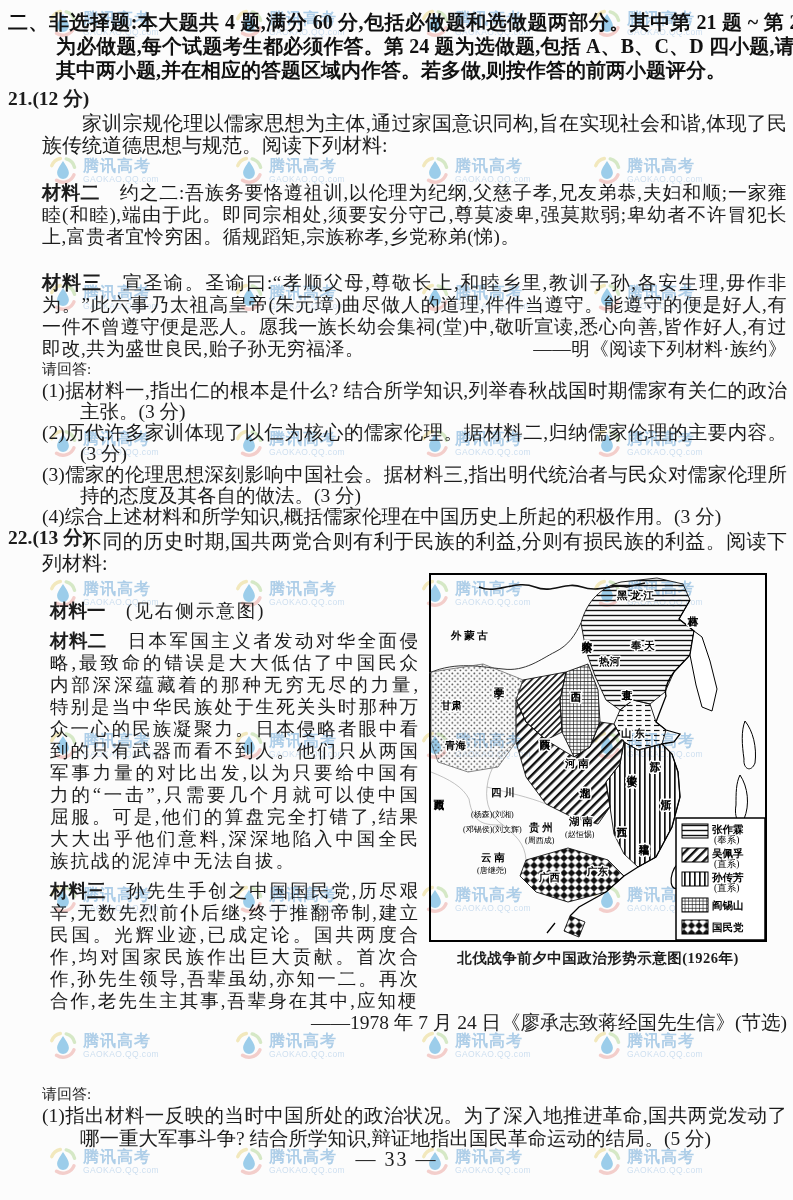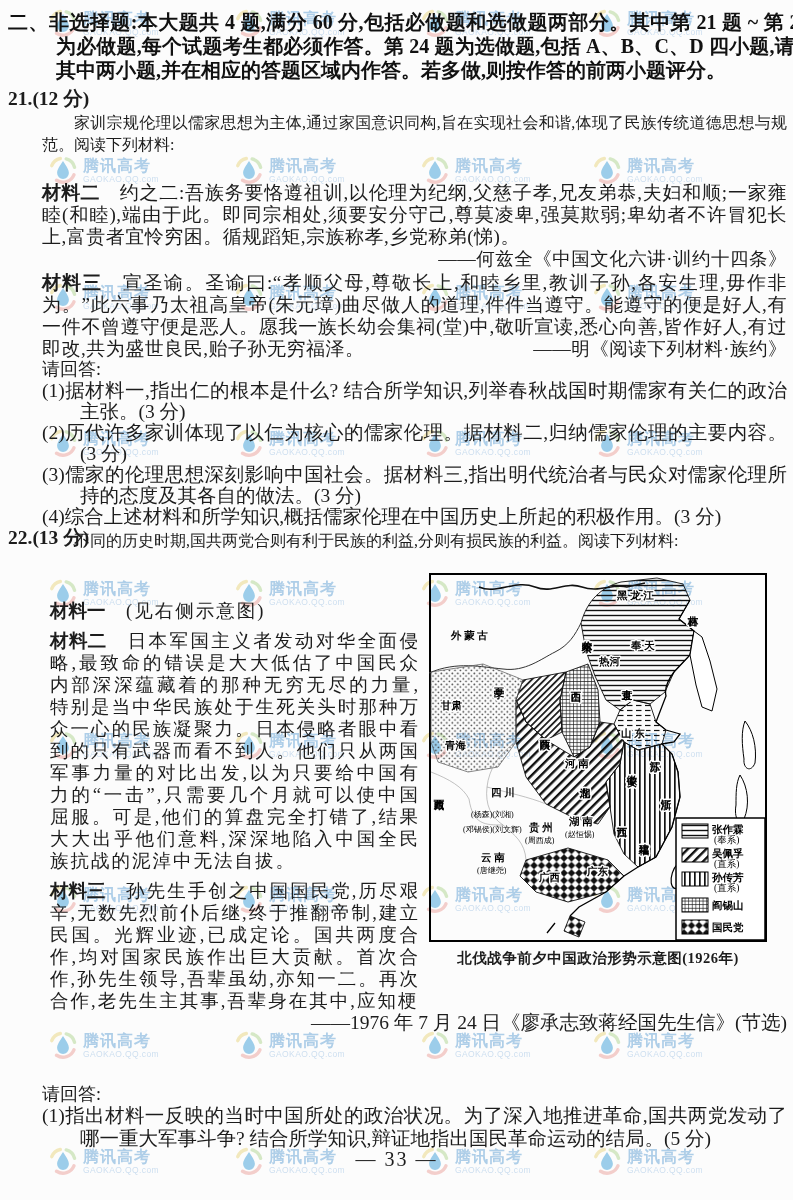--- a/index.html
+++ b/index.html
@@ -12,26 +12,26 @@
   .wm-logo{width:30px;height:30px;flex:0 0 auto;}
   .wm-brand{font-family:"Liberation Sans","DejaVu Sans",sans-serif;font-weight:bold;
             font-size:16px;line-height:17px;color:#6fa9d8;letter-spacing:1px;}
   .wm-site{font-family:"Liberation Sans","DejaVu Sans",sans-serif;font-size:8.5px;
            line-height:10px;color:#a7c7e6;letter-spacing:.4px;}
   
   .abs{position:absolute;z-index:1;}
   #hdr{left:8px;top:10px;width:779px;font-size:20px;line-height:24px;font-weight:bold;
        color:#111;padding-left:48px;text-indent:-48px;text-align:justify;}
   .qnum{left:8px;font-size:19.5px;line-height:22px;font-weight:bold;}
-  .intro{left:42px;width:745px;font-size:16px;line-height:22px;text-indent:2em;text-align:justify;font-family:Liberation Serif, serif;}
+  .intro{left:42px;width:745px;font-size:20px;line-height:22px;text-indent:2em;text-align:justify;font-family:Liberation Serif, serif;}
   .mat{left:42px;width:745px;font-size:19px;line-height:22px;text-align:justify;letter-spacing:.5px;}
   .mlabel{font-weight:bold;letter-spacing:0;}
   .msrc{text-align:right;font-size:18.5px;line-height:22px;}
   .row{display:flex;justify-content:space-between;align-items:baseline;}
-  .ask{left:42px;font-size:18px;line-height:22px;}
+  .ask{left:42px;font-size:15px;line-height:22px;}
   .items{left:42px;width:745px;font-size:19.5px;line-height:21px;}
   .item{padding-left:38px;text-indent:-38px;text-align:justify;margin:0;}
   
   #col{left:42px;top:592px;width:386px;font-size:18.5px;line-height:22px;
        text-align:justify;letter-spacing:2px;}
   #col p{margin:8px;}
   #col .msrc{letter-spacing:.5px;}
   .m3wrap{position:relative;}
   .m3src{position:absolute;right:0;bottom:0;}
   
@@ -527,21 +527,20 @@
   </div>
 
   <div id="hdr" class="abs">二、非选择题:本大题共 4 题,满分 60 分,包括必做题和选做题两部分。其中第 21 题 ~ 第 23 题为必做题,每个试题考生都必须作答。第 24 题为选做题,包括 A、B、C、D 四小题,请选定其中两小题,并在相应的答题区域内作答。若多做,则按作答的前两小题评分。</div>
 
   <div class="abs qnum" style="top:88px">21.(12 分)</div>
   <div class="abs intro" style="top:112px">家训宗规伦理以儒家思想为主体,通过家国意识同构,旨在实现社会和谐,体现了民族传统道德思想与规范。阅读下列材料:</div>
 
 
   <div class="abs mat" style="top:182px">
     <p style="margin:0"><span class="mlabel">材料二</span>　<span>约之二:吾族务要恪遵祖训,以伦理为纪纲,父慈子孝,兄友弟恭,夫妇和顺;一家雍睦(和睦),端由于此。即同宗相处,须要安分守己,尊莫凌卑,强莫欺弱;卑幼者不许冒犯长上,富贵者宜怜穷困。循规蹈矩,宗族称孝,乡党称弟(悌)。</span></p>
-    <div class="msrc">——何兹全《中国文化六讲·训约十四条》</div>
   </div>
 
   <div class="abs mat m3wrap" style="top:272px">
     <p style="margin:0"><span class="mlabel">材料三</span>　<span>宣圣谕。圣谕曰:“孝顺父母,尊敬长上,和睦乡里,教训子孙,各安生理,毋作非为。”此六事乃太祖高皇帝(朱元璋)曲尽做人的道理,件件当遵守。能遵守的便是好人,有一件不曾遵守便是恶人。愿我一族长幼会集祠(堂)中,敬听宣读,悉心向善,皆作好人,有过即改,共为盛世良民,贻子孙无穷福泽。</span></p>
     <span class="m3src msrc">——明《阅读下列材料·族约》</span>
   </div>
 
   <div class="abs ask" style="top:358px">请回答:</div>
 
   <div class="abs items" style="top:380px">
@@ -679,21 +678,21 @@
         <rect x="253" y="347" width="26" height="14" fill="url(#px)" stroke="#000" stroke-width="1"></rect>
         <text class="lgnd" x="283" y="358">国民党</text>
       </g>
     </svg>
   </div>
   <div id="map-caption" class="abs">北伐战争前夕中国政治形势示意图(1926年)</div>
 
   <div id="tail" class="abs">
     <div id="tailsrc">
       <span></span>
-      <span>——1976 年 7 月 24 日《廖承志致蒋经国先生信》(节选)</span>
+      <span>——1978 年 7 月 24 日《廖承志致蒋经国先生信》(节选)</span>
     </div>
   </div>
 
   <div class="abs ask" style="top:1083px">请回答:</div>
   <div class="abs items" style="top:1105px;line-height:22.5px">
     <p class="item">(1)指出材料一反映的当时中国所处的政治状况。为了深入地推进革命,国共两党发动了哪一重大军事斗争? 结合所学知识,辩证地指出国民革命运动的结局。(5 分)</p>
   </div>
 
   <div id="footer" class="abs">— 33 —</div>
 </div>

